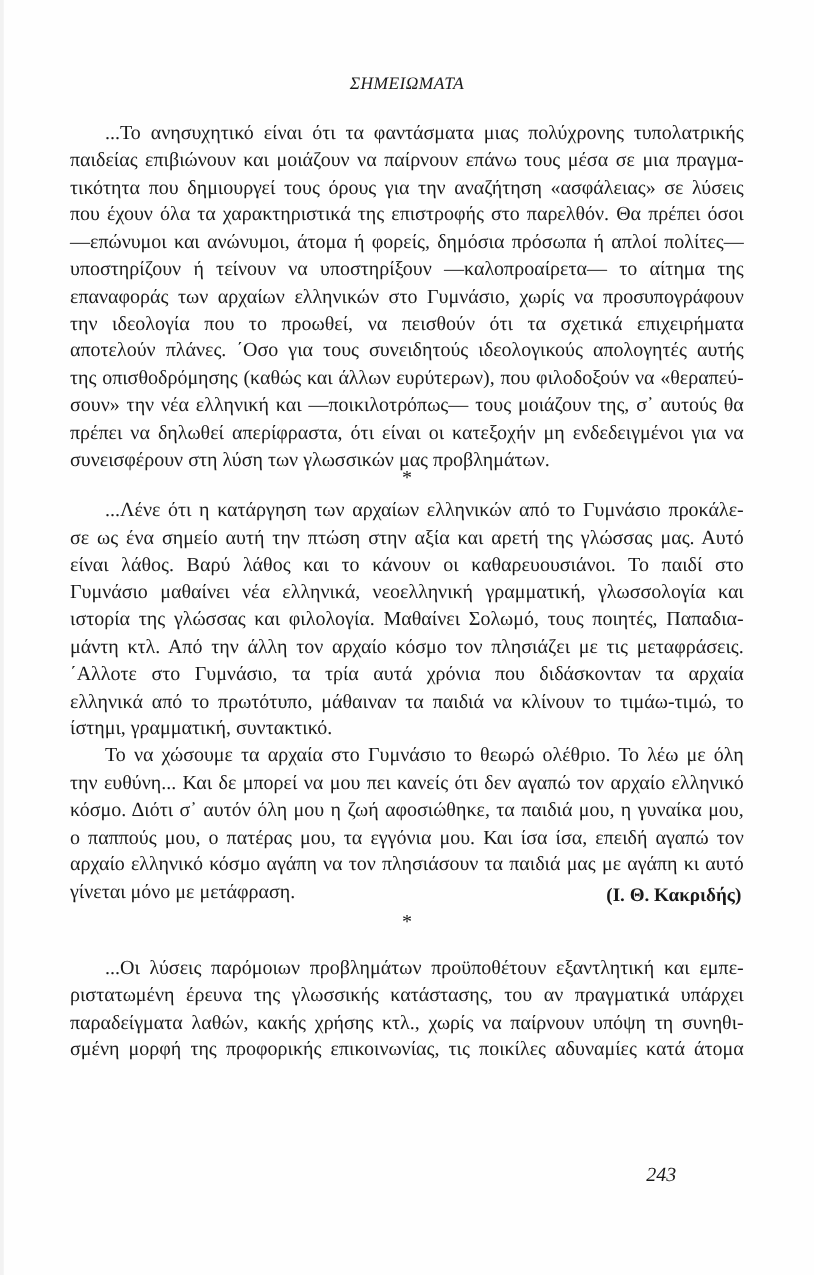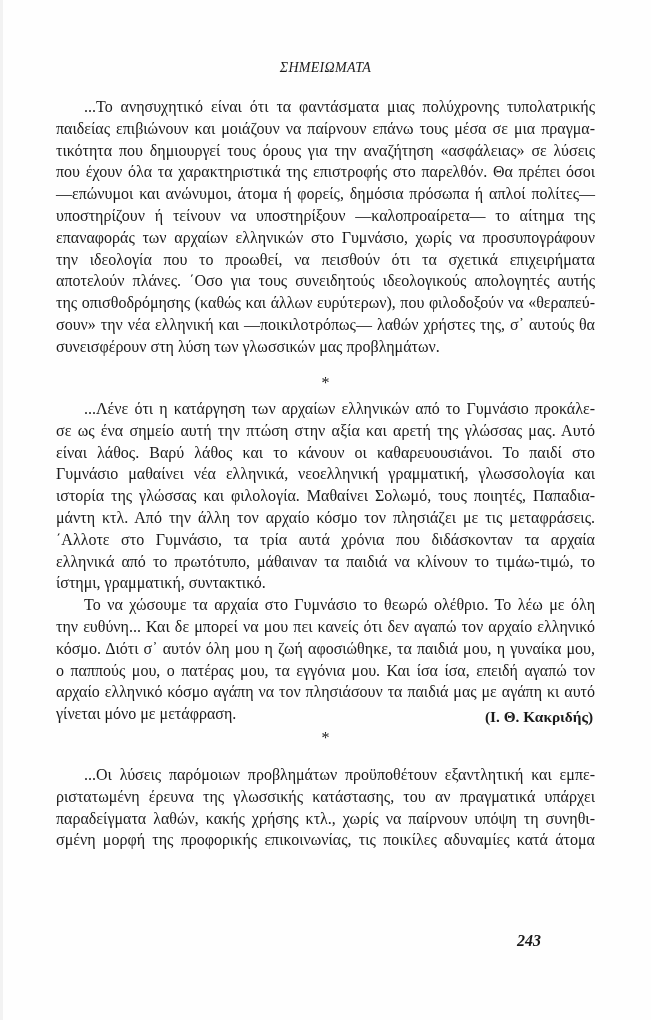--- a/index.html
+++ b/index.html
@@ -18,40 +18,41 @@
   }
   .text-block {
     position: absolute; left: 56px; width: 539px;
     font-family: "Liberation Serif", serif; font-size: 16px; line-height: 21.8px;
   }
   .line { display: block; white-space: nowrap; text-align: justify; text-align-last: justify; height: 21.8px; }
   .line.last { text-align-last: left; }
   .line.indent { padding-left: 28px; }
   .star { position: absolute; left: 0; width: 651px; text-align: center; font-size: 16px; font-family: "Liberation Serif", serif; }
   .signature { position: absolute; right: 58px; font-family: "Liberation Serif", serif; font-size: 15.3px; font-weight: bold; }
-  .page-number { position: absolute; right: 110px; top: 932px; font-family: "Liberation Serif", serif; font-style: italic; font-weight: bold; font-size: 16px; }
+  .page-number { position: absolute; right: 110px; top: 932px; font-family: "Liberation Serif", serif; font-style: italic; font-weight: normal; font-size: 16px; }
 </style>
 </head>
 <body>
 
 <div class="page">
   <div class="running-head">ΣΗΜΕΙΩΜΑΤΑ</div>
 
   <div class="text-block" style="top:96px;">
     <span class="line indent">...Το ανησυχητικό είναι ότι τα φαντάσματα μιας πολύχρονης τυπολατρικής</span>
     <span class="line">παιδείας επιβιώνουν και μοιάζουν να παίρνουν επάνω τους μέσα σε μια πραγμα-</span>
     <span class="line">τικότητα που δημιουργεί τους όρους για την αναζήτηση «ασφάλειας» σε λύσεις</span>
     <span class="line">που έχουν όλα τα χαρακτηριστικά της επιστροφής στο παρελθόν. Θα πρέπει όσοι</span>
     <span class="line">—επώνυμοι και ανώνυμοι, άτομα ή φορείς, δημόσια πρόσωπα ή απλοί πολίτες—</span>
     <span class="line">υποστηρίζουν ή τείνουν να υποστηρίξουν —καλοπροαίρετα— το αίτημα της</span>
     <span class="line">επαναφοράς των αρχαίων ελληνικών στο Γυμνάσιο, χωρίς να προσυπογράφουν</span>
     <span class="line">την ιδεολογία που το προωθεί, να πεισθούν ότι τα σχετικά επιχειρήματα</span>
     <span class="line">αποτελούν πλάνες. ΄Οσο για τους συνειδητούς ιδεολογικούς απολογητές αυτής</span>
     <span class="line">της οπισθοδρόμησης (καθώς και άλλων ευρύτερων), που φιλοδοξούν να «θεραπεύ-</span>
-    <span class="line">σουν» την νέα ελληνική και —ποικιλοτρόπως— λαθών χρήστες της, σ᾽ αυτούς θα</span>
+    <span class="line">σουν» την νέα ελληνική και —ποικιλοτρόπως— τους μοιάζουν της, σ᾽ αυτούς θα</span>
+    <span class="line">πρέπει να δηλωθεί απερίφραστα, ότι είναι οι κατεξοχήν μη ενδεδειγμένοι για να</span>
     <span class="line last">συνεισφέρουν στη λύση των γλωσσικών μας προβλημάτων.</span>
   </div>
 
   <div class="star" style="top:374px;">*</div>
 
   <div class="text-block" style="top:398px;">
     <span class="line indent">...Λένε ότι η κατάργηση των αρχαίων ελληνικών από το Γυμνάσιο προκάλε-</span>
     <span class="line">σε ως ένα σημείο αυτή την πτώση στην αξία και αρετή της γλώσσας μας. Αυτό</span>
     <span class="line">είναι λάθος. Βαρύ λάθος και το κάνουν οι καθαρευουσιάνοι. Το παιδί στο</span>
     <span class="line">Γυμνάσιο μαθαίνει νέα ελληνικά, νεοελληνική γραμματική, γλωσσολογία και</span>

